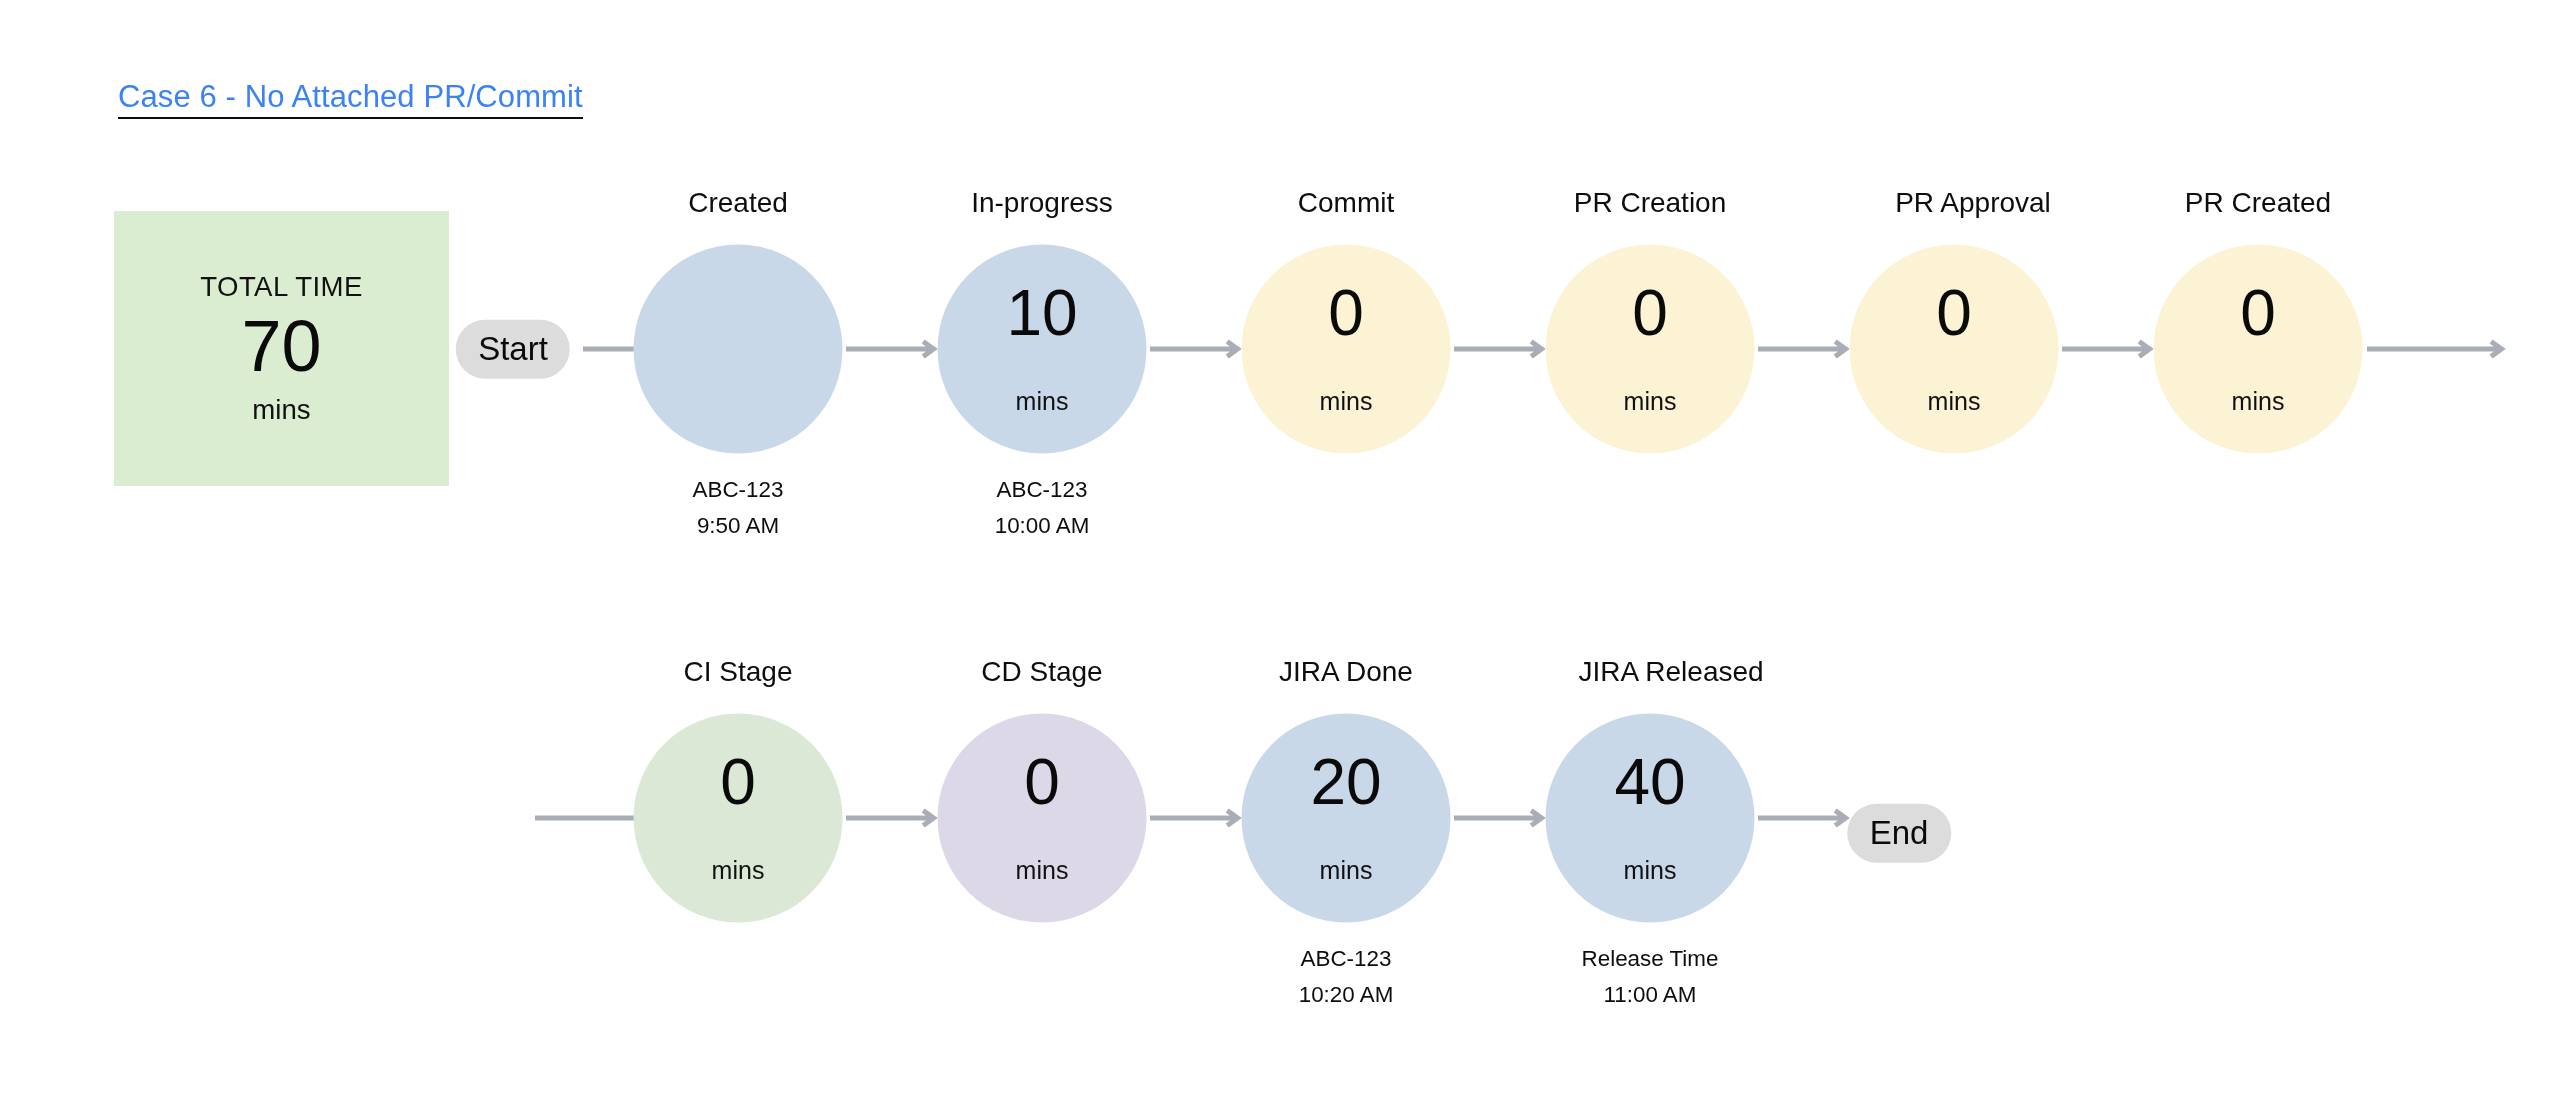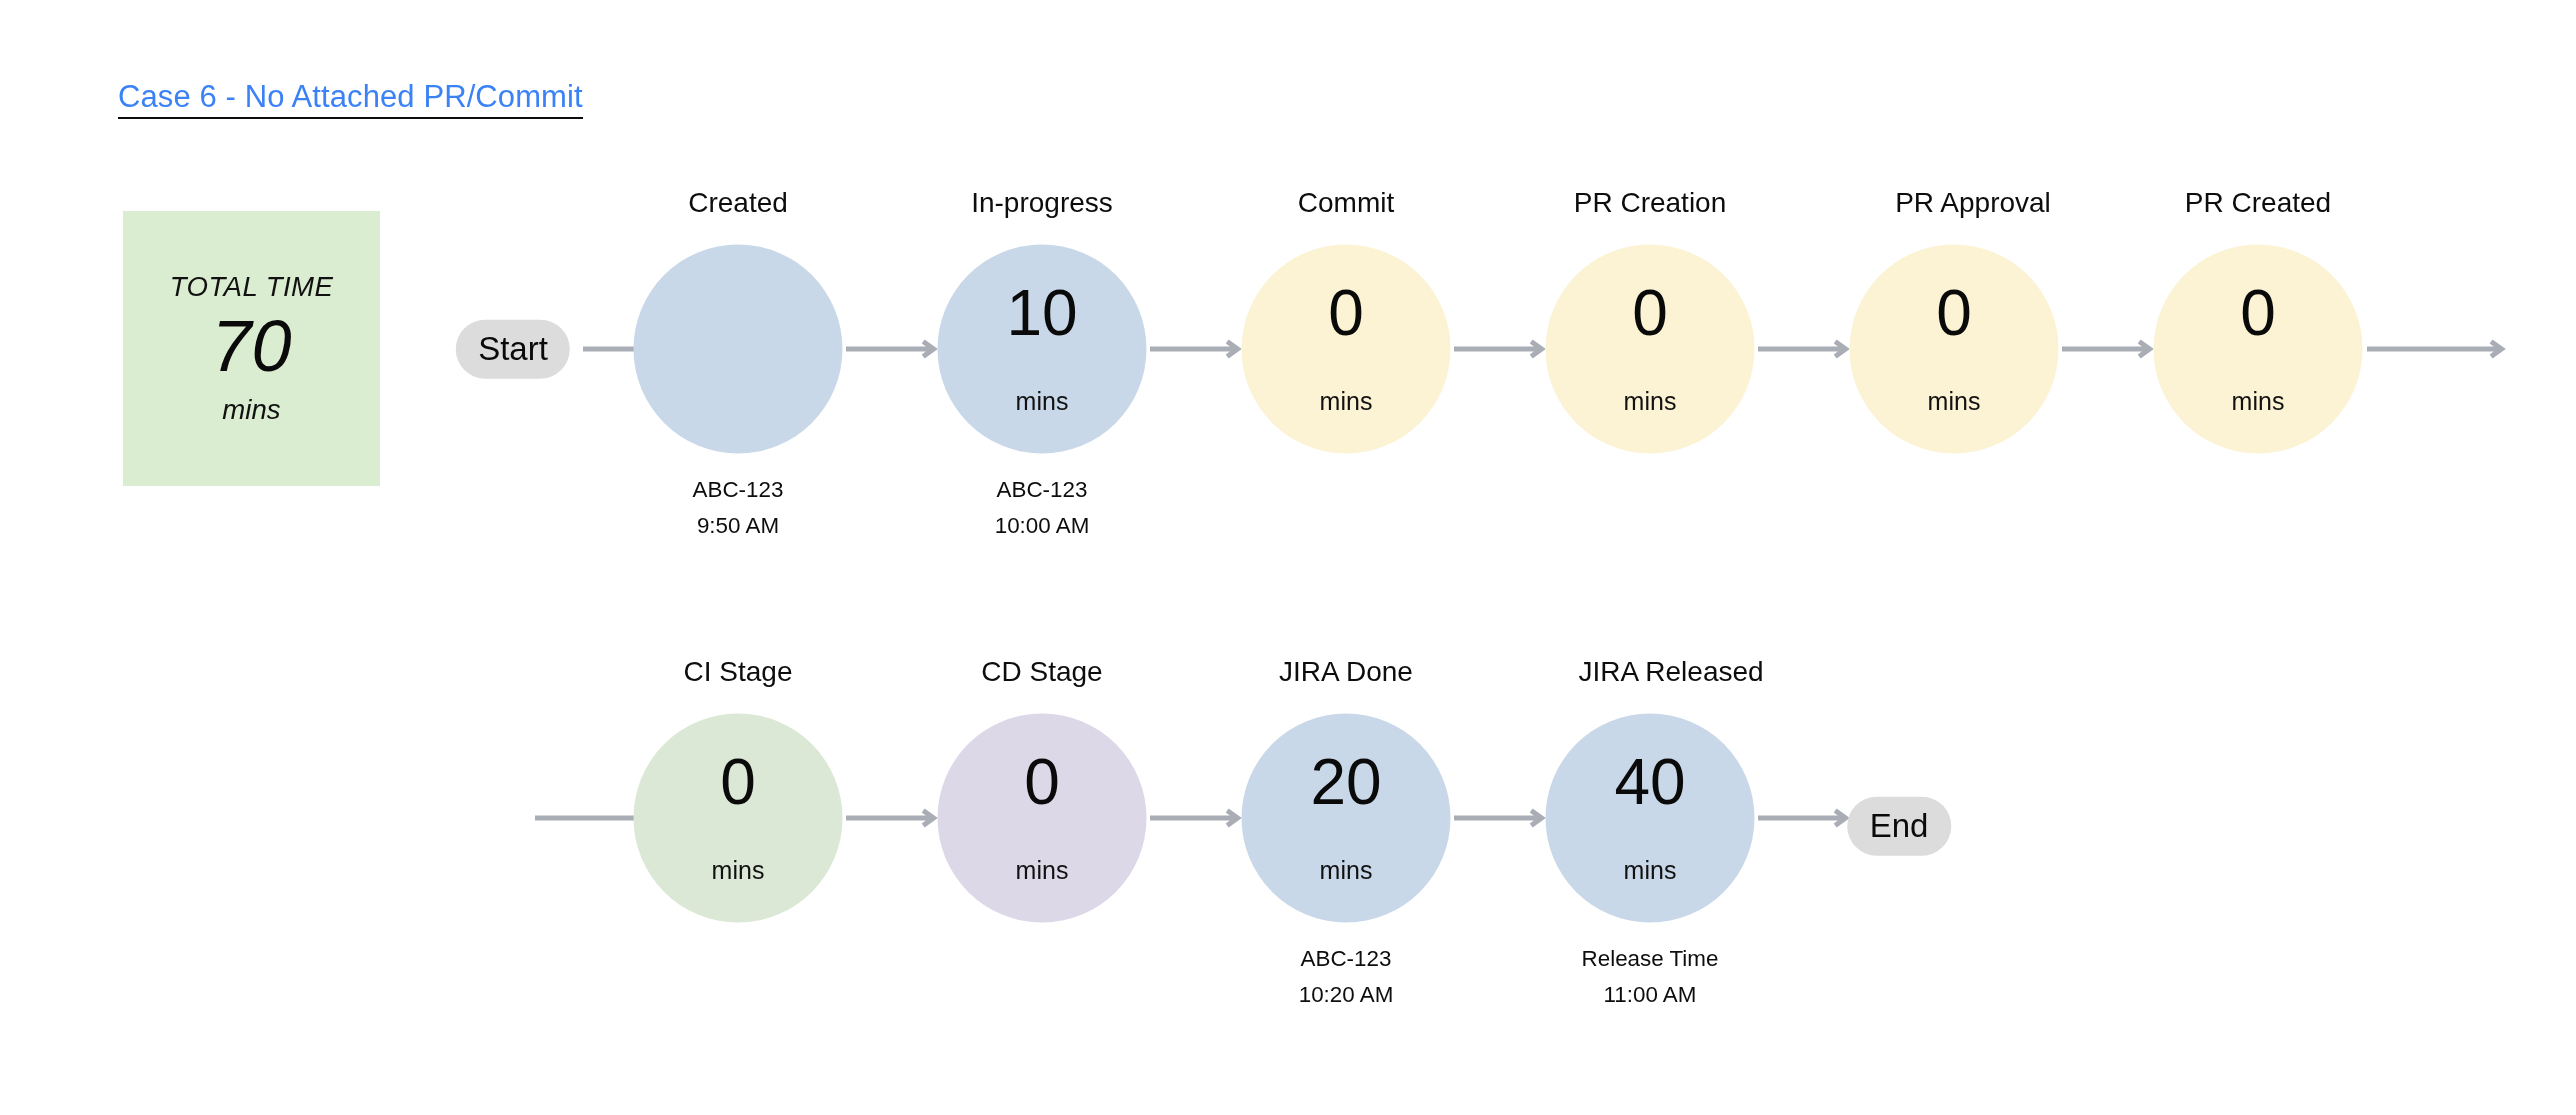--- a/index.html
+++ b/index.html
@@ -27,31 +27,30 @@
     letter-spacing: 0.1px;
     border-bottom: 2.2px solid #0d0d0d;
     padding-bottom: 4.5px;
     line-height: 1.0;
     white-space: nowrap;
   }
 
   
   .total-card {
     position: absolute;
-    left: 123px;
+    left: 114px;
     top: 211px;
-    width: 257px;
+    width: 335px;
     height: 275px;
     background: #dbedd0;
     display: flex;
     flex-direction: column;
     align-items: center;
     justify-content: center;
     box-sizing: border-box;
-    font-style: italic;
   }
   .total-card .tt-label {
     font-size: 27.6px;
     font-weight: 400;
     color: #111111;
     letter-spacing: 0.4px;
     margin-bottom: 6px;
   }
   .total-card .tt-value {
     font-size: 72px;
@@ -303,15 +302,15 @@
   <div class="node-label" style="left:1650px; top:-162px;margin-left:21px;">JIRA Released</div>
   <div class="node c-blue" style="left:1650px; top:0;">
     <div class="val">40</div>
     <div class="unit">mins</div>
   </div>
   <div class="node-caption" style="left:1650px; top:123px;">
     <div>Release Time</div>
     <div>11:00 AM</div>
   </div>
 
-  <div class="pill" style="left:1899px; top:8px;">End</div>
+  <div class="pill" style="left:1899px; top:15px;">End</div>
 </div>
 
 
 </body></html>

